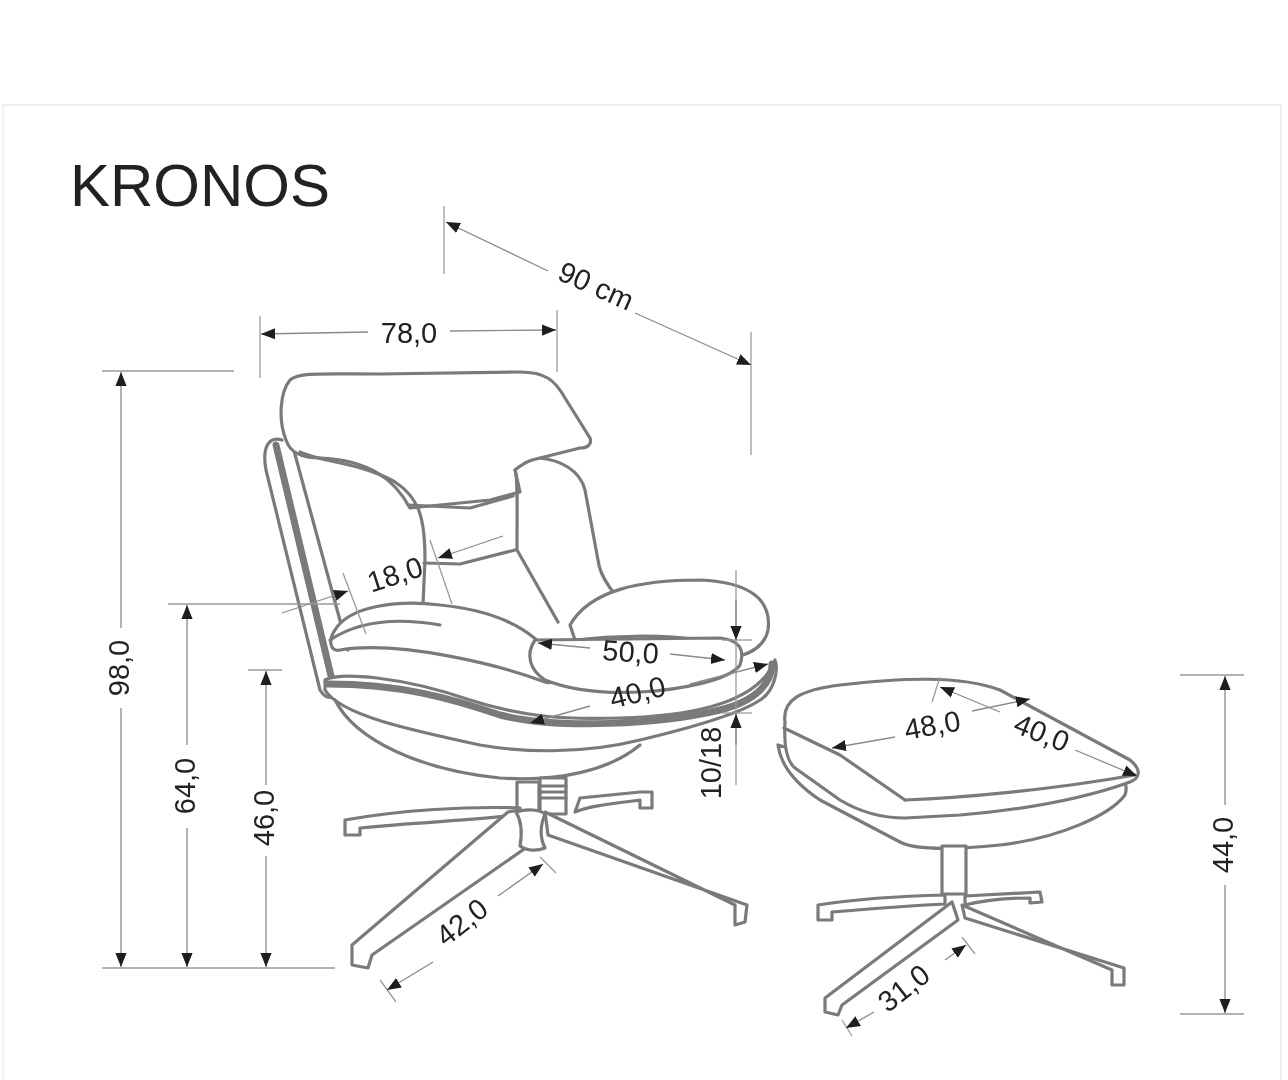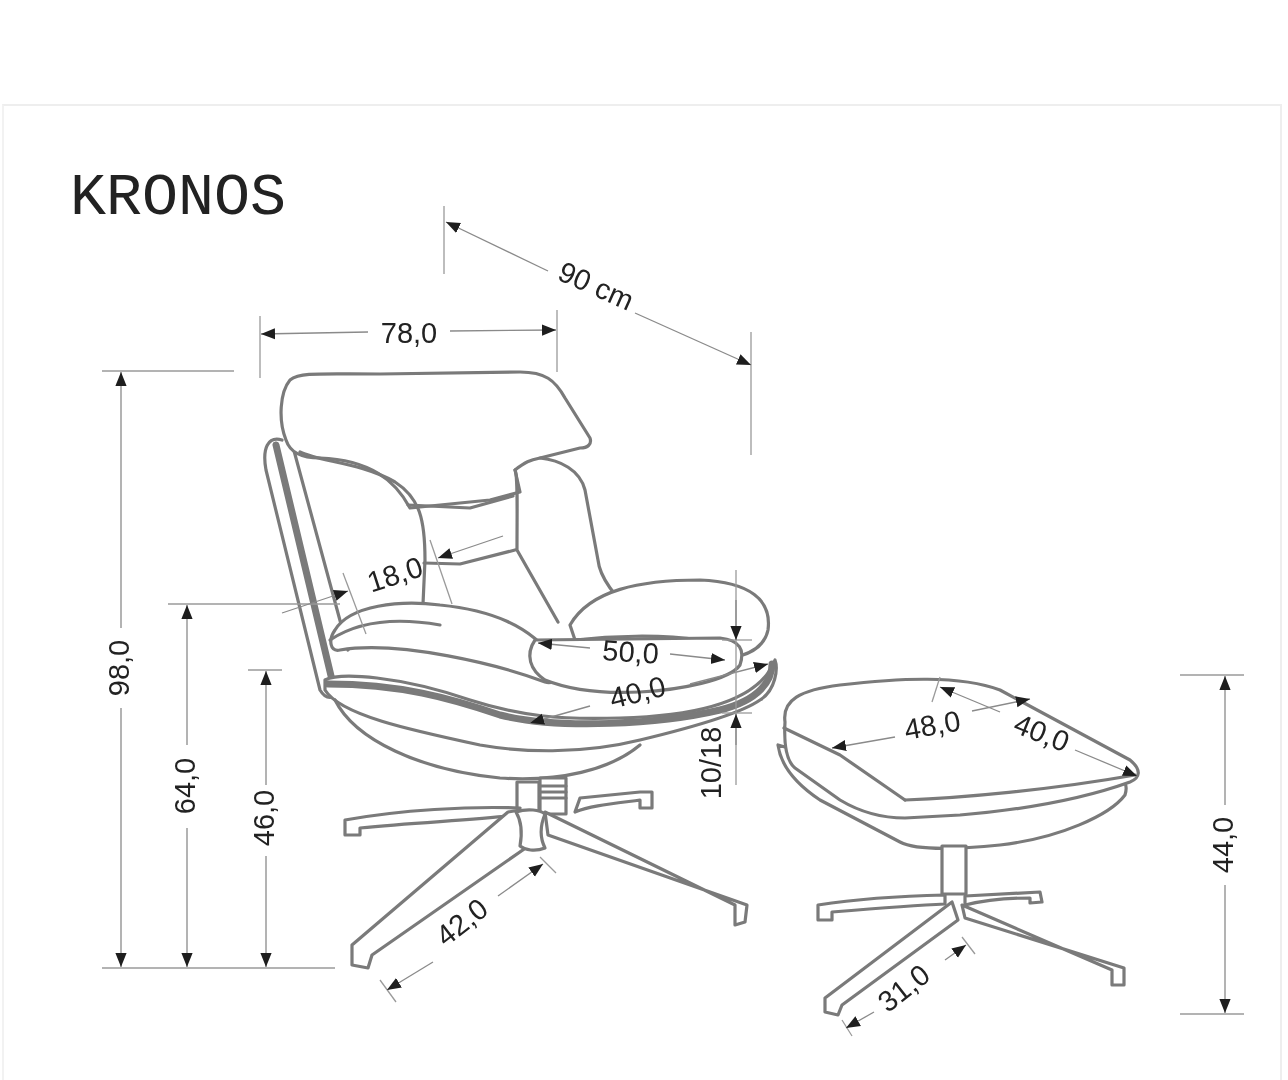--- a/index.html
+++ b/index.html
@@ -1,18 +1,18 @@
 <!DOCTYPE html>
 <html><head>
   <meta charset="utf-8">
   <style>
     html, body { margin: 0; padding: 0; background: #ffffff; }
     body { width: 1288px; height: 1080px; position: relative; overflow: hidden; font-family: "Liberation Sans", sans-serif; }
     .frame { position: absolute; left: 2px; top: 104px; width: 1280px; height: 980px; border-top: 2px solid #eeeeee; border-left: 2px solid #f2f2f2; border-right: 2px solid #eeeeee; box-sizing: border-box; }
-    .title { position: absolute; left: 70px; top: 168px; font-size: 60px; color: #222222; letter-spacing: 0px; line-height: 1; font-family: Liberation Mono, monospace; }
+    .title { position: absolute; left: 70px; top: 156px; font-size: 60px; color: #222222; letter-spacing: 0px; line-height: 1; }
     svg { position: absolute; left: 0; top: 0; }
     .outline { fill: #ffffff; stroke: #7a7a7a; stroke-width: 3.2; stroke-linejoin: round; stroke-linecap: round; }
     .outline-n { fill: none; stroke: #7a7a7a; stroke-width: 3.2; stroke-linejoin: round; stroke-linecap: round; }
     .thick { fill: none; stroke: #7a7a7a; stroke-width: 7; stroke-linecap: round; }
     .dim { stroke: #8a8a8a; stroke-width: 1.3; fill: none; }
     .ext { stroke: #9a9a9a; stroke-width: 1.3; fill: none; }
     .arrow { fill: #1e1e1e; }
     .lbl { font-family: "Liberation Sans", sans-serif; font-size: 29px; fill: #222222; }
   </style>
 </head>

